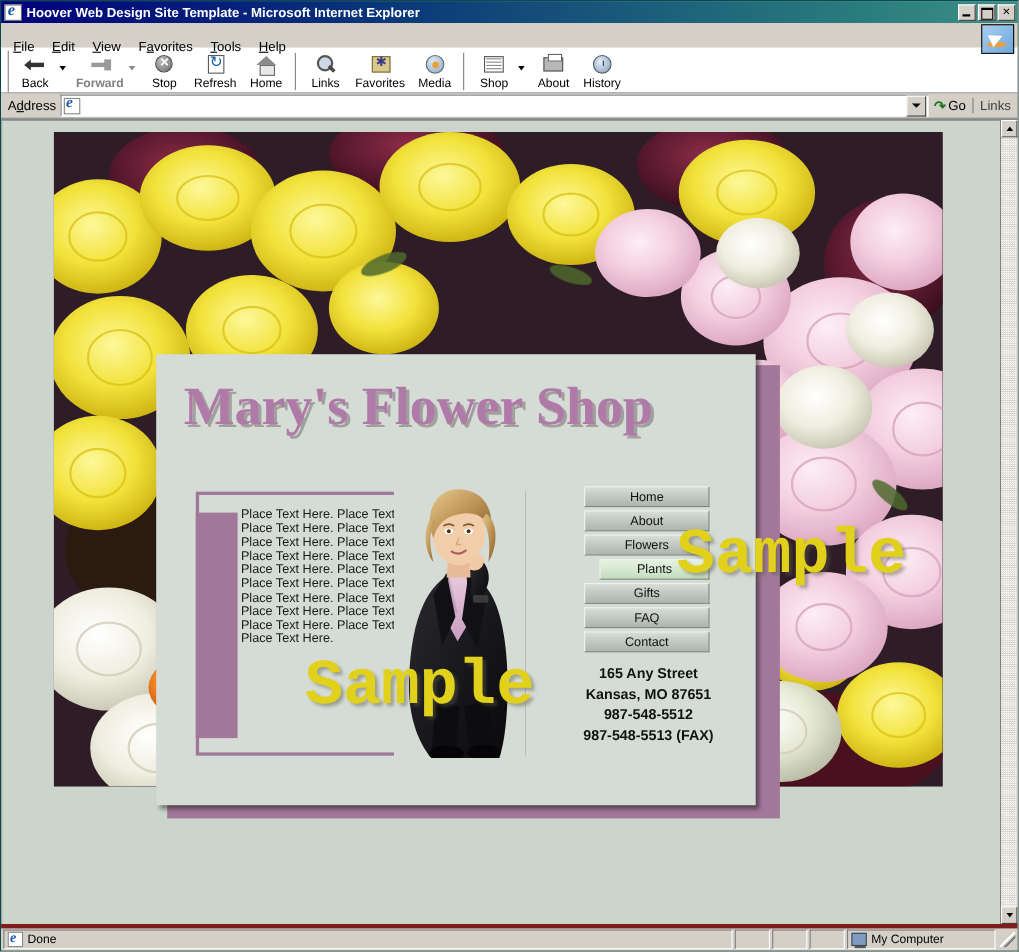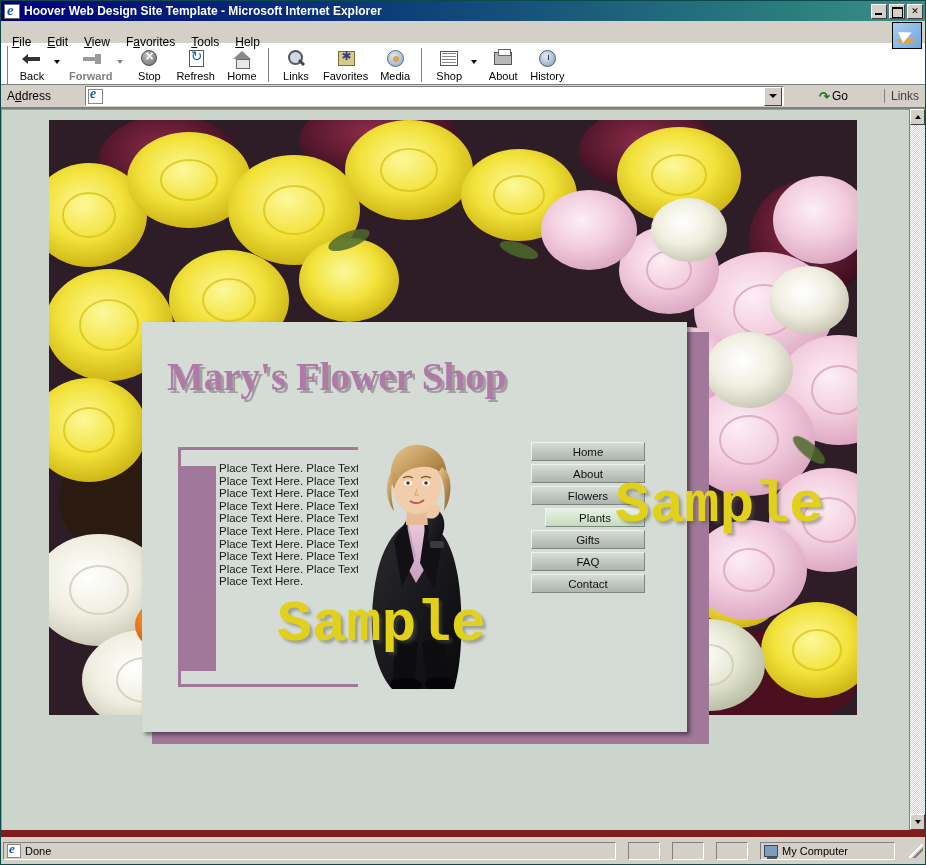--- a/index.html
+++ b/index.html
@@ -188,21 +188,20 @@
   .ic-hist{position:absolute;top:3px;left:4px;width:17px;height:17px;border-radius:50%;
     background:radial-gradient(circle at 40% 35%,#e6eef7,#7f9ab3);border:1px solid #4a5a6a;}
   .ic-hist::after{content:"";position:absolute;left:8px;top:4px;width:1px;height:5px;background:#1b3a5a;
     box-shadow:2px 5px 0 -0.5px #1b3a5a;}
 
   
   .addressbar {
     height: 23px; background: #d4d0c8;
     display:flex; align-items:center; flex:0 0 auto;
     border-bottom: 1px solid #808080;
-    gap: 30px;
   }
   .addr-label { font-size:12px; color:#000; padding:0 4px 0 6px; white-space:nowrap;}
   .addr-field {
     flex:1 1 auto; height:20px; background:#ffffff;
     border-top:1px solid #808080;border-left:1px solid #808080;
     border-right:1px solid #ffffff;border-bottom:1px solid #ffffff;
     display:flex;align-items:center; position:relative;
   }
   .addr-page-icon{
     width:15px;height:15px;margin-left:2px;background:#fff;border:1px solid #888;position:relative;flex:0 0 auto;
@@ -256,23 +255,23 @@
   .card-shadow {
     position:absolute; left:150px; top:222px; width:557px; height:412px;
     background:#a2789a;
   }
   .card {
     position:absolute; left:140px; top:212px; width:545px; height:410px;
     background:#d5dcd5;
     box-shadow: 3px 3px 4px rgba(0,0,0,0.45);
   }
   .shop-title {
-    position:absolute; left:25px; top:32px;
+    position:absolute; left:25px; top:18px;
     font-family:"Liberation Serif", serif;
-    font-weight:bold; font-size:39px; color:#b07aa8;
+    font-weight:bold; font-size:49px; color:#b07aa8;
     letter-spacing:0px; white-space:nowrap;
     text-shadow: 3px 3px 0 rgba(120,110,115,0.55);
   }
 
   
   .textpanel {
     position:absolute; left:36px; top:125px; width:300px; height:240px;
     border:3px solid #a2789a;
     background:#d5dcd5;
   }
@@ -345,23 +344,23 @@
   .sb-btn.up i{border-bottom:4px solid #000;}
   .sb-btn.down i{border-top:4px solid #000;}
   .sb-track{
     flex:1 1 auto;
     background-image: repeating-conic-gradient(#ffffff 0% 25%, #d4d0c8 0% 50%);
     background-size: 2px 2px;
   }
 
   
   .statusbar {
-    height:34px; background:#d4d0c8; display:flex; align-items:center;
-    flex:0 0 auto; padding:2px 2px 2px 2px; gap:12px;
-    border-top:7px solid #7f1d1d;
+    height:24px; background:#d4d0c8; display:flex; align-items:center;
+    flex:0 0 auto; padding:2px 2px 2px 2px; gap:2px;
+    border-top:4px solid #7f1d1d;
   }
   .sb-pane {
     height:18px;
     border-top:1px solid #808080;border-left:1px solid #808080;
     border-right:1px solid #ffffff;border-bottom:1px solid #ffffff;
     display:flex;align-items:center;padding:0 3px;font-size:11px;color:#000;
   }
   .sb-main{flex:1 1 auto; gap:4px;}
   .sb-sm{width:32px;}
   .sb-zone{width:135px; gap:4px;}
@@ -735,20 +734,26 @@
         <div class="nav">
           <div class="navbtn">Home</div>
           <div class="navbtn">About</div>
           <div class="navbtn">Flowers</div>
           <div class="navbtn active">Plants</div>
           <div class="navbtn">Gifts</div>
           <div class="navbtn">FAQ</div>
           <div class="navbtn">Contact</div>
         </div>
 
+        <div class="addrblock">
+          <div>165 Any Street</div>
+          <div>Kansas, MO 87651</div>
+          <div>987-548-5512</div>
+          <div>987-548-5513 (FAX)</div>
+        </div>
       </div>
 
       <div class="sample sample-a">Sample</div>
       <div class="sample sample-b">Sample</div>
 
     </div>
 
     <div class="vscroll">
       <div class="sb-btn up">
           <i></i>

